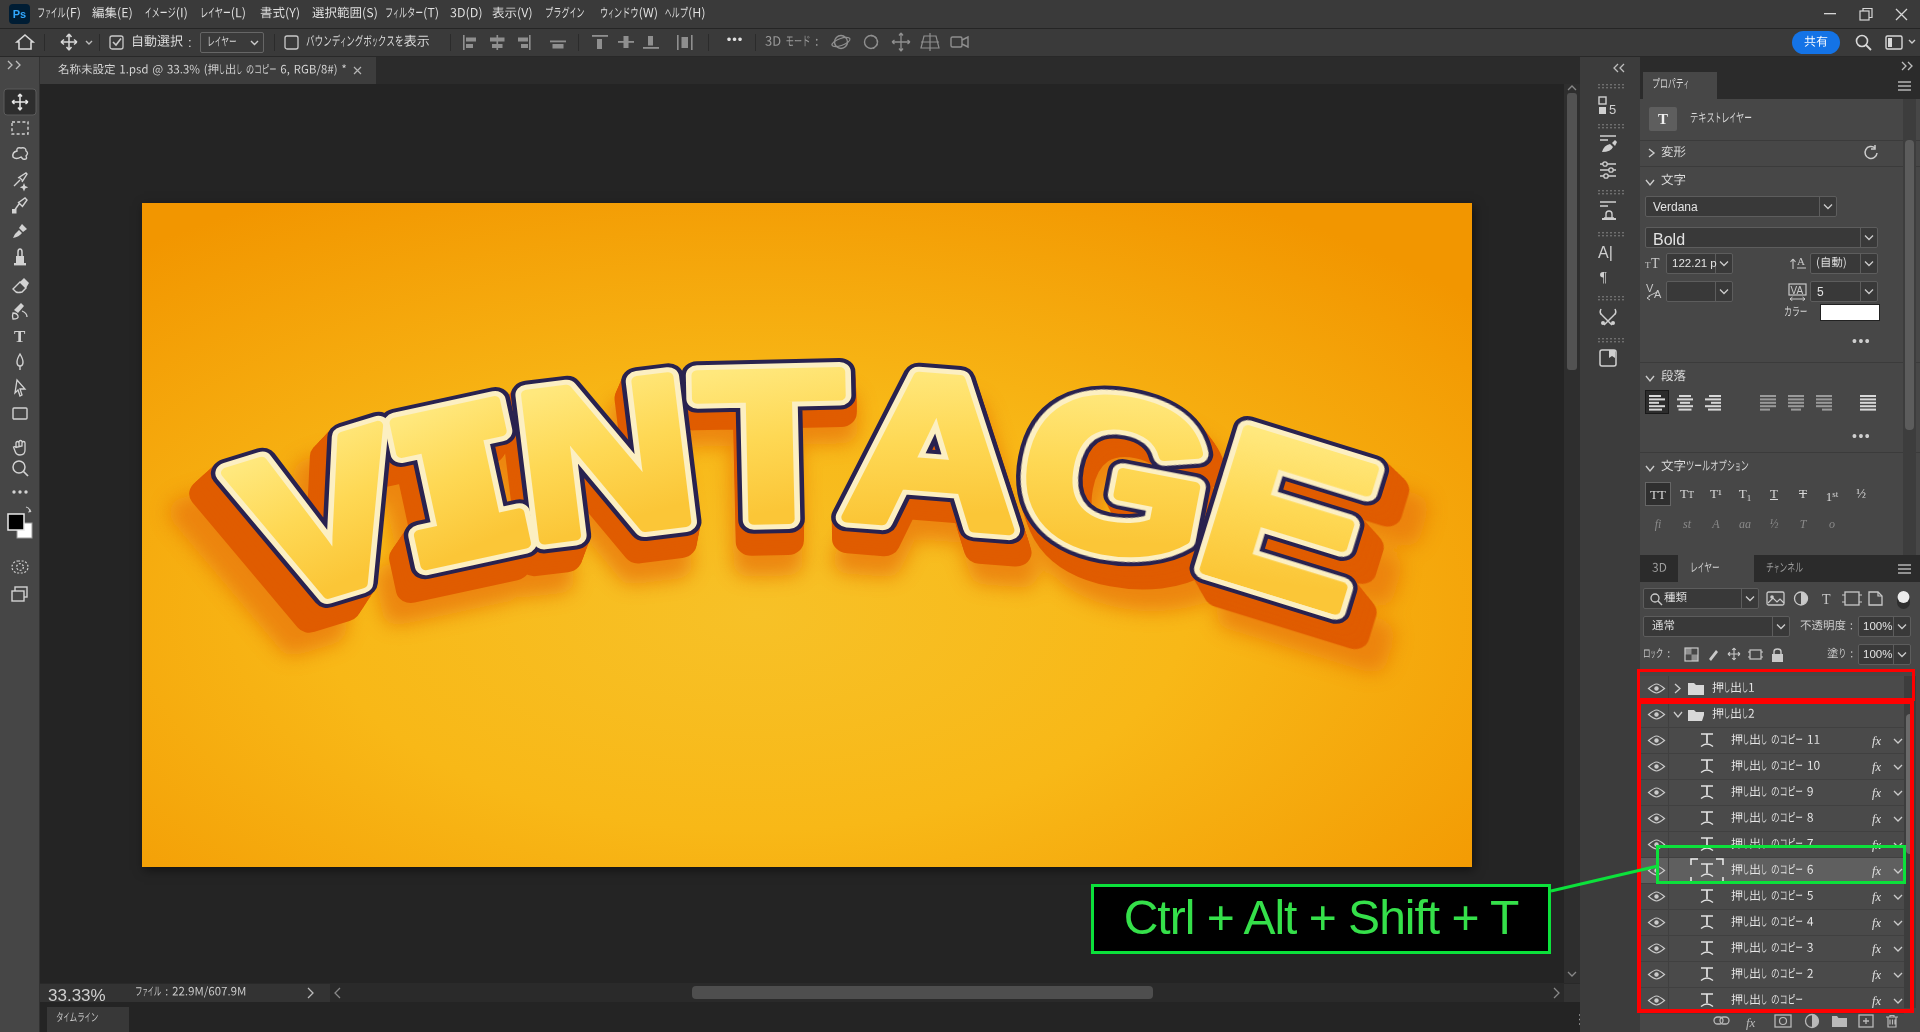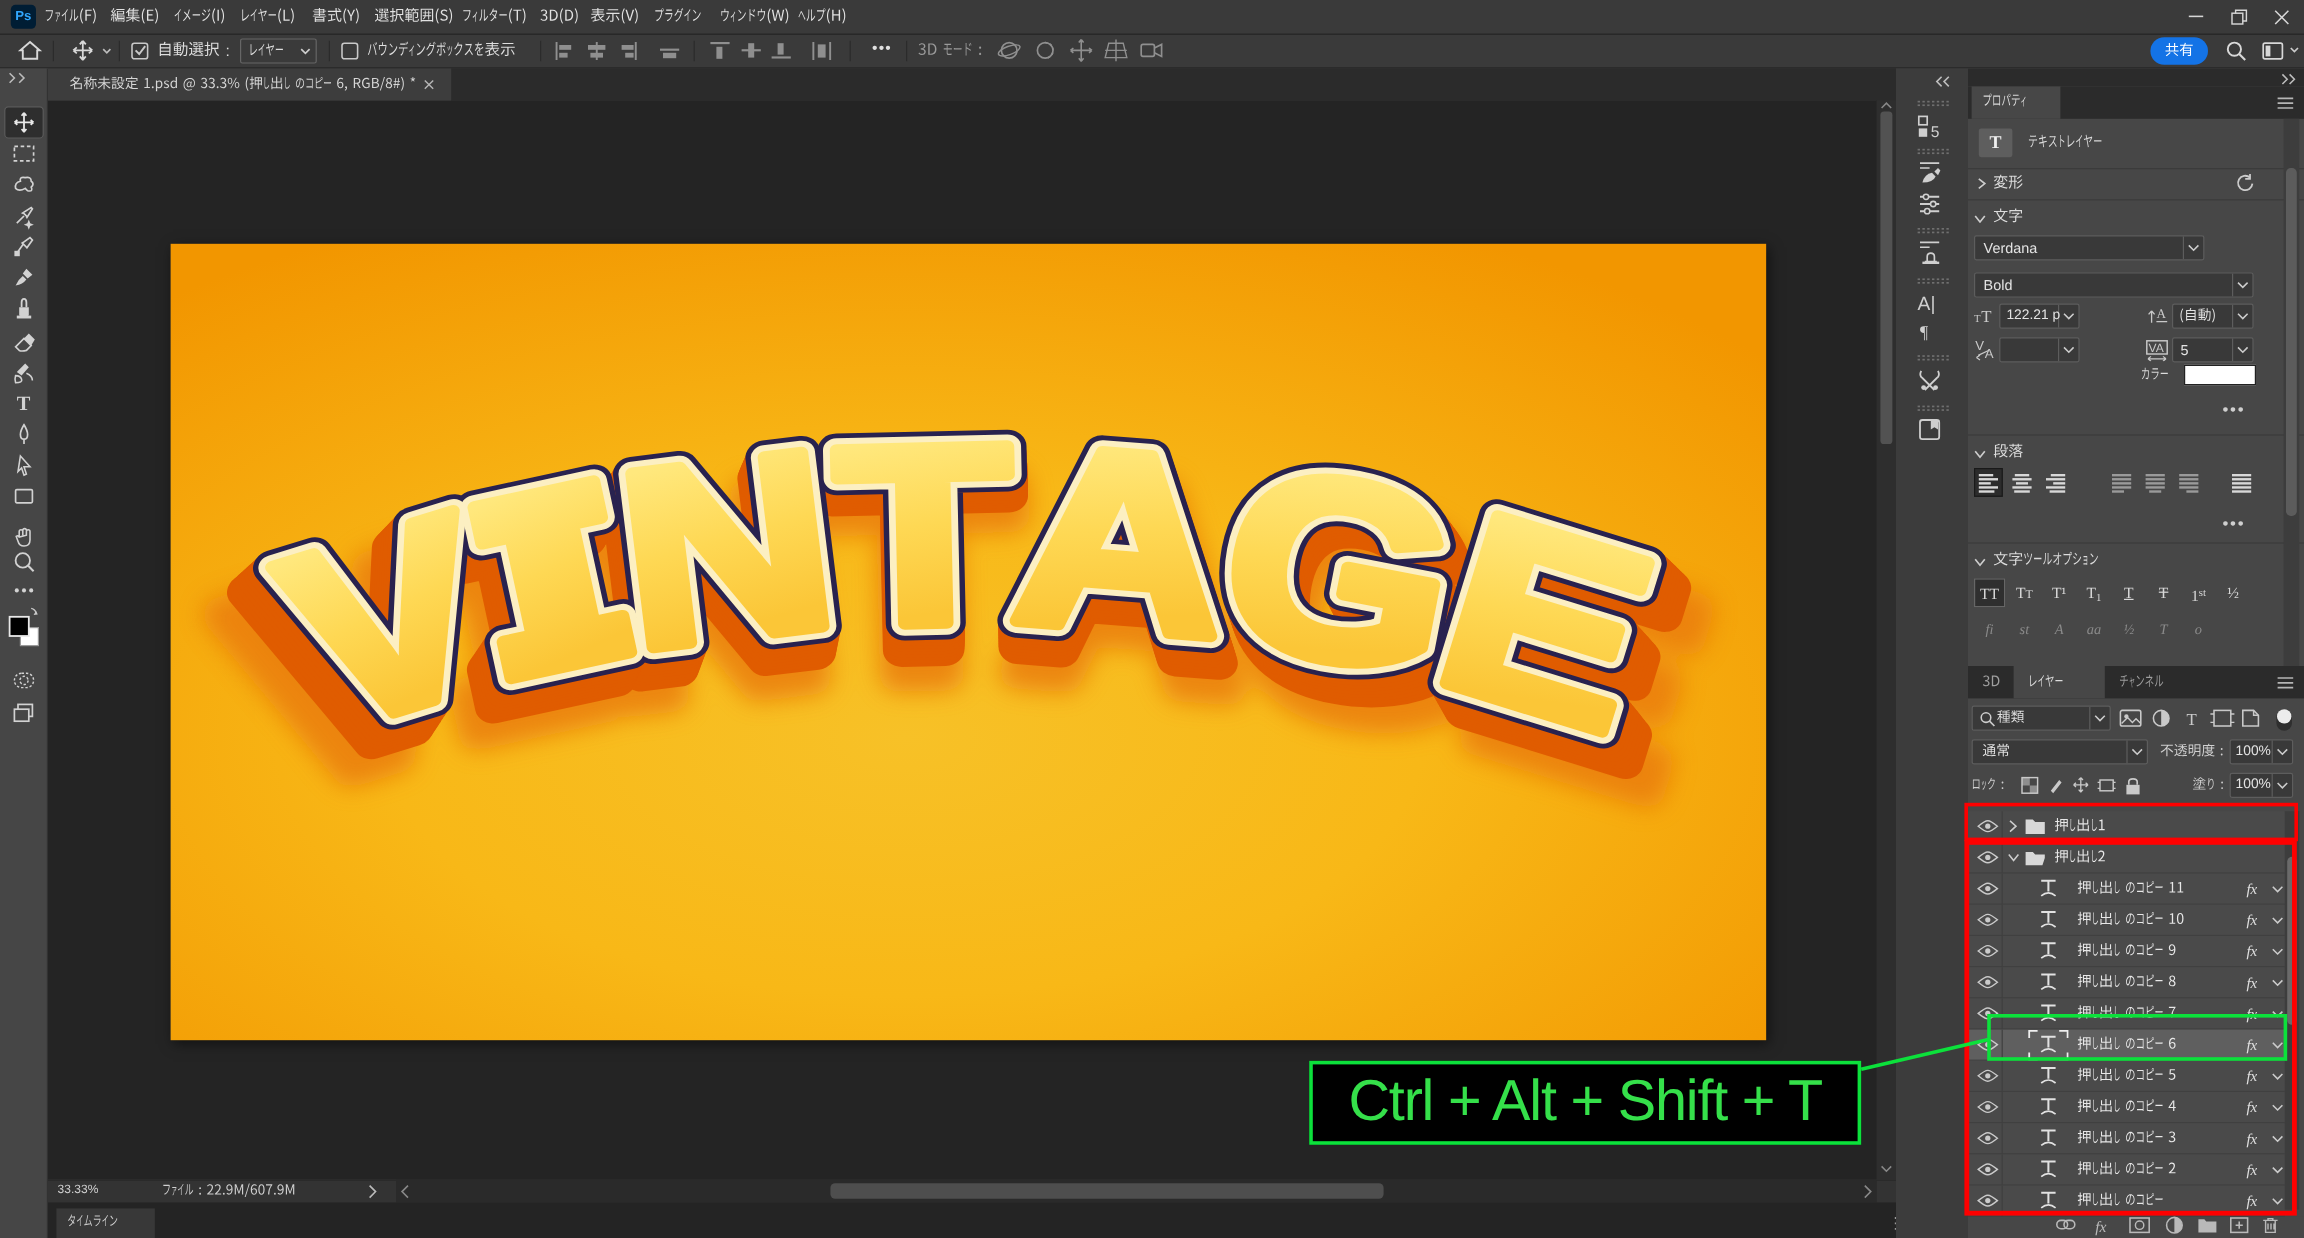--- a/index.html
+++ b/index.html
@@ -571,21 +571,21 @@
       <use href="#L6" transform="translate(1124.9,385.6) rotate(17.18) translate(-80.6,0) scale(0.11801,0.10352)" fill="url(#lg)" stroke="url(#lg)" stroke-width="97" stroke-linejoin="round"></use>
     </g>
   </svg>
 <div style="position:absolute;left:1564px;top:84px;width:16px;height:899px;background:#2e2e2e"></div>
 <div style="position:absolute;left:1567px;top:93px;width:10px;height:277px;background:#525252;border-radius:3px"></div>
 <svg class="ab" style="left:1564px;top:84px" width="16" height="899">
     <path d="M4 6 l4 -4 4 4" transform="translate(0,0)" stroke="#888" stroke-width="1.3" fill="none"></path>
     <path d="M4 888 l4 4 4 -4" stroke="#888" stroke-width="1.3" fill="none"></path>
   </svg>
 <div style="position:absolute;left:40px;top:983px;width:1540px;height:19px;background:#333333;border-top:1px solid #292929"></div>
-<div style="position:absolute;left:48px;top:986px;width:60px;height:14px;color:#cfcfcf;font-size:10px">33.33%</div>
+<div style="position:absolute;left:48px;top:986px;width:60px;height:14px;color:#cfcfcf;font-size:17px">33.33%</div>
 <svg style="position:absolute;left:135px;top:986px;overflow:visible" width="114" height="13">
     <g fill="#cfcfcf" transform="translate(0,9.4) scale(0.01150)">
       <use href="#c30d5" transform="translate(0,0) scale(0.66,1)"></use>
       <use href="#c30a1" transform="translate(660,0) scale(0.45,1)"></use>
       <use href="#c30a4" transform="translate(1110,0) scale(0.52,1)"></use>
       <use href="#c30eb" transform="translate(1630,0) scale(0.66,1)"></use>
       <use href="#c3a" x="2620"></use>
       <use href="#c32" x="3228"></use>
       <use href="#c32" x="3783"></use>
       <use href="#c2e" x="4338"></use>
@@ -824,21 +824,21 @@
 <div style="position:absolute;left:1819px;top:197px;width:1px;height:19px;background:#5d5d5d"></div>
 <svg class="ab" style="left:1819px;top:196px" width="18" height="21">
     <path d="M5 8.5 l4 4 4 -4" stroke="#ccc" stroke-width="1.3" fill="none"></path>
   </svg>
 <div style="position:absolute;left:1653px;top:200px;width:80px;height:14px;color:#e3e3e3;font-size:12px">Verdana</div>
 <div style="position:absolute;left:1645px;top:227px;width:233px;height:21px;background:#393939;border:1px solid #5d5d5d;border-radius:2px"></div>
 <div style="position:absolute;left:1860px;top:228px;width:1px;height:19px;background:#5d5d5d"></div>
 <svg class="ab" style="left:1860px;top:227px" width="18" height="21">
     <path d="M5 8.5 l4 4 4 -4" stroke="#ccc" stroke-width="1.3" fill="none"></path>
   </svg>
-<div style="position:absolute;left:1653px;top:231px;width:80px;height:14px;color:#e3e3e3;font-size:12px">Bold</div>
+<div style="position:absolute;left:1653px;top:231px;width:80px;height:14px;color:#e3e3e3;font-size:16px">Bold</div>
 <svg class="ab" style="left:1645px;top:253px" width="20" height="20">
     <text x="0" y="15" font-size="9" fill="#c9c9c9" font-family="Liberation Serif">T</text>
     <text x="6" y="15" font-size="14" fill="#c9c9c9" font-family="Liberation Serif">T</text>
   </svg>
 <div style="position:absolute;left:1666px;top:253px;width:67px;height:21px;background:#393939;border:1px solid #5d5d5d;border-radius:2px"></div>
 <div style="position:absolute;left:1715px;top:254px;width:1px;height:19px;background:#5d5d5d"></div>
 <svg class="ab" style="left:1715px;top:253px" width="18" height="21">
     <path d="M5 8.5 l4 4 4 -4" stroke="#ccc" stroke-width="1.3" fill="none"></path>
   </svg>
 <div style="position:absolute;left:1672px;top:257px;width:45px;height:14px;color:#e3e3e3;font-size:11.5px;white-space:nowrap;overflow:hidden">122.21 p</div>

